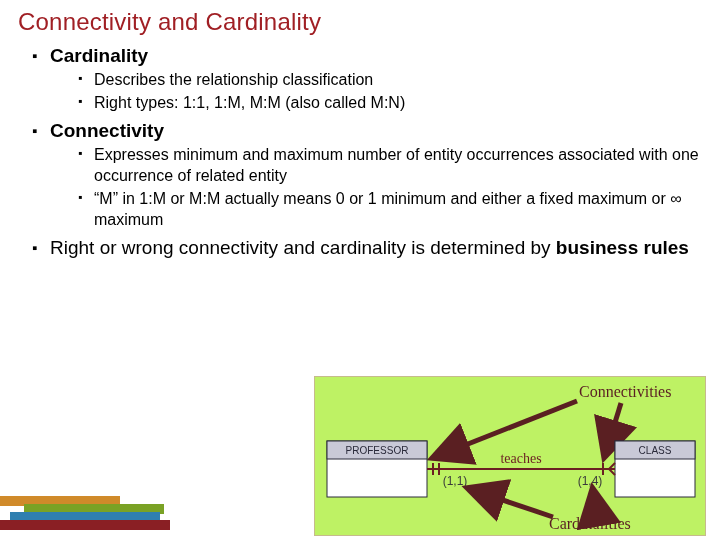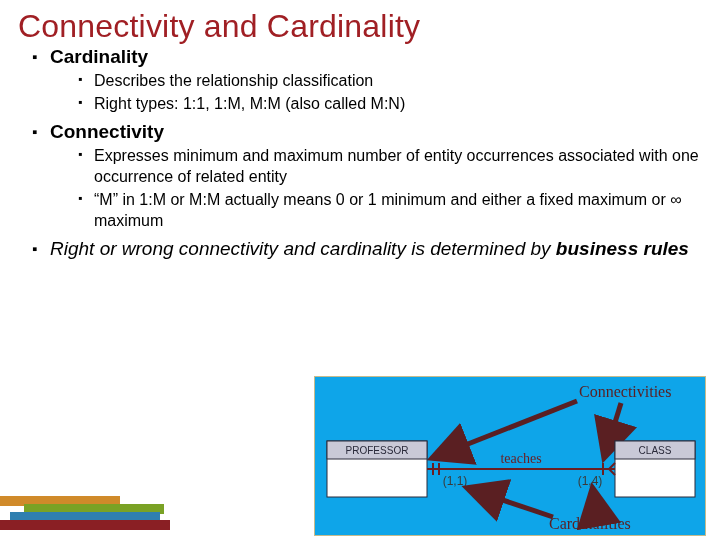--- a/index.html
+++ b/index.html
@@ -1,26 +1,26 @@
 <!DOCTYPE html>
 <html><head>
 <meta charset="utf-8">
 <style>
   * { box-sizing: border-box; margin: 0; padding: 0; }
   html, body { width: 720px; height: 540px; font-family: Arial, Helvetica, sans-serif; background: #fff; overflow: hidden; }
   .slide { position: relative; width: 720px; height: 540px; padding: 8px 18px 0 18px; }
-  h1.title { color: #a01f24; font-size: 32px; font-weight: 400; letter-spacing: 0.2px; }
+  h1.title { color: #a01f24; font-size: 24px; font-weight: 400; letter-spacing: 0.2px; margin-bottom: 8px; }
   ul.lvl1 { list-style: none; padding-left: 14px; }
   ul.lvl1 > li { position: relative; padding-left: 18px; margin-bottom: 6px; font-size: 19px; font-weight: 700; color: #000; line-height: 1.3; }
   ul.lvl1 > li::before { content: "▪"; position: absolute; left: 0; top: 2px; font-size: 15px; color: #000; }
   ul.lvl2 { list-style: none; padding-left: 28px; }
   ul.lvl2 > li { position: relative; padding-left: 16px; font-size: 16px; font-weight: 400; color: #000; line-height: 1.32; margin-bottom: 2px; }
   ul.lvl2 > li::before { content: "▪"; position: absolute; left: 0; top: 2px; font-size: 12px; color: #000; }
   .b { font-weight: 700; }
-  .diagram-wrap { position: absolute; right: 14px; bottom: 4px; width: 392px; height: 160px; background: #0ea5e9; border: 1px solid #c6bb8c; text-align: center; }
+  .diagram-wrap { position: absolute; right: 14px; bottom: 4px; width: 392px; height: 160px; background: #bef264; border: 1px solid #c6bb8c; text-align: center; }
   .diagram-wrap svg { display: block; }
   .footer-bars { position: absolute; left: 0; bottom: 4px; width: 200px; height: 46px; }
   .footer-bars .bar { position: absolute; height: 10px; }
 </style>
 </head>
 <body>
 
 <div class="slide">
   <h1 class="title">Connectivity and Cardinality</h1>
 
@@ -32,21 +32,21 @@
         <li>Right types: 1:1, 1:M, M:M (also called M:N)</li>
       </ul>
     </li>
     <li>
       <span>Connectivity</span>
       <ul class="lvl2">
         <li>Expresses minimum and maximum number of entity occurrences associated with one occurrence of related entity</li>
         <li>“M” in 1:M or M:M actually means 0 or 1 minimum and either a fixed maximum or ∞ maximum</li>
       </ul>
     </li>
-    <li style="font-weight:400;font-style:italic;">
+    <li style="font-weight:400;">
       <span>Right or wrong connectivity and cardinality is determined by </span><span class="b">business rules</span>
     </li>
   </ul>
 
   <div class="diagram-wrap">
     <svg viewBox="0 0 392 160" width="392" height="160">
       <defs>
         <marker id="arrA" viewBox="0 0 10 10" refX="8" refY="5" markerWidth="9" markerHeight="9" orient="auto">
           <path d="M0,0 L10,5 L0,10 Z" fill="#5a1f22"></path>
         </marker>

